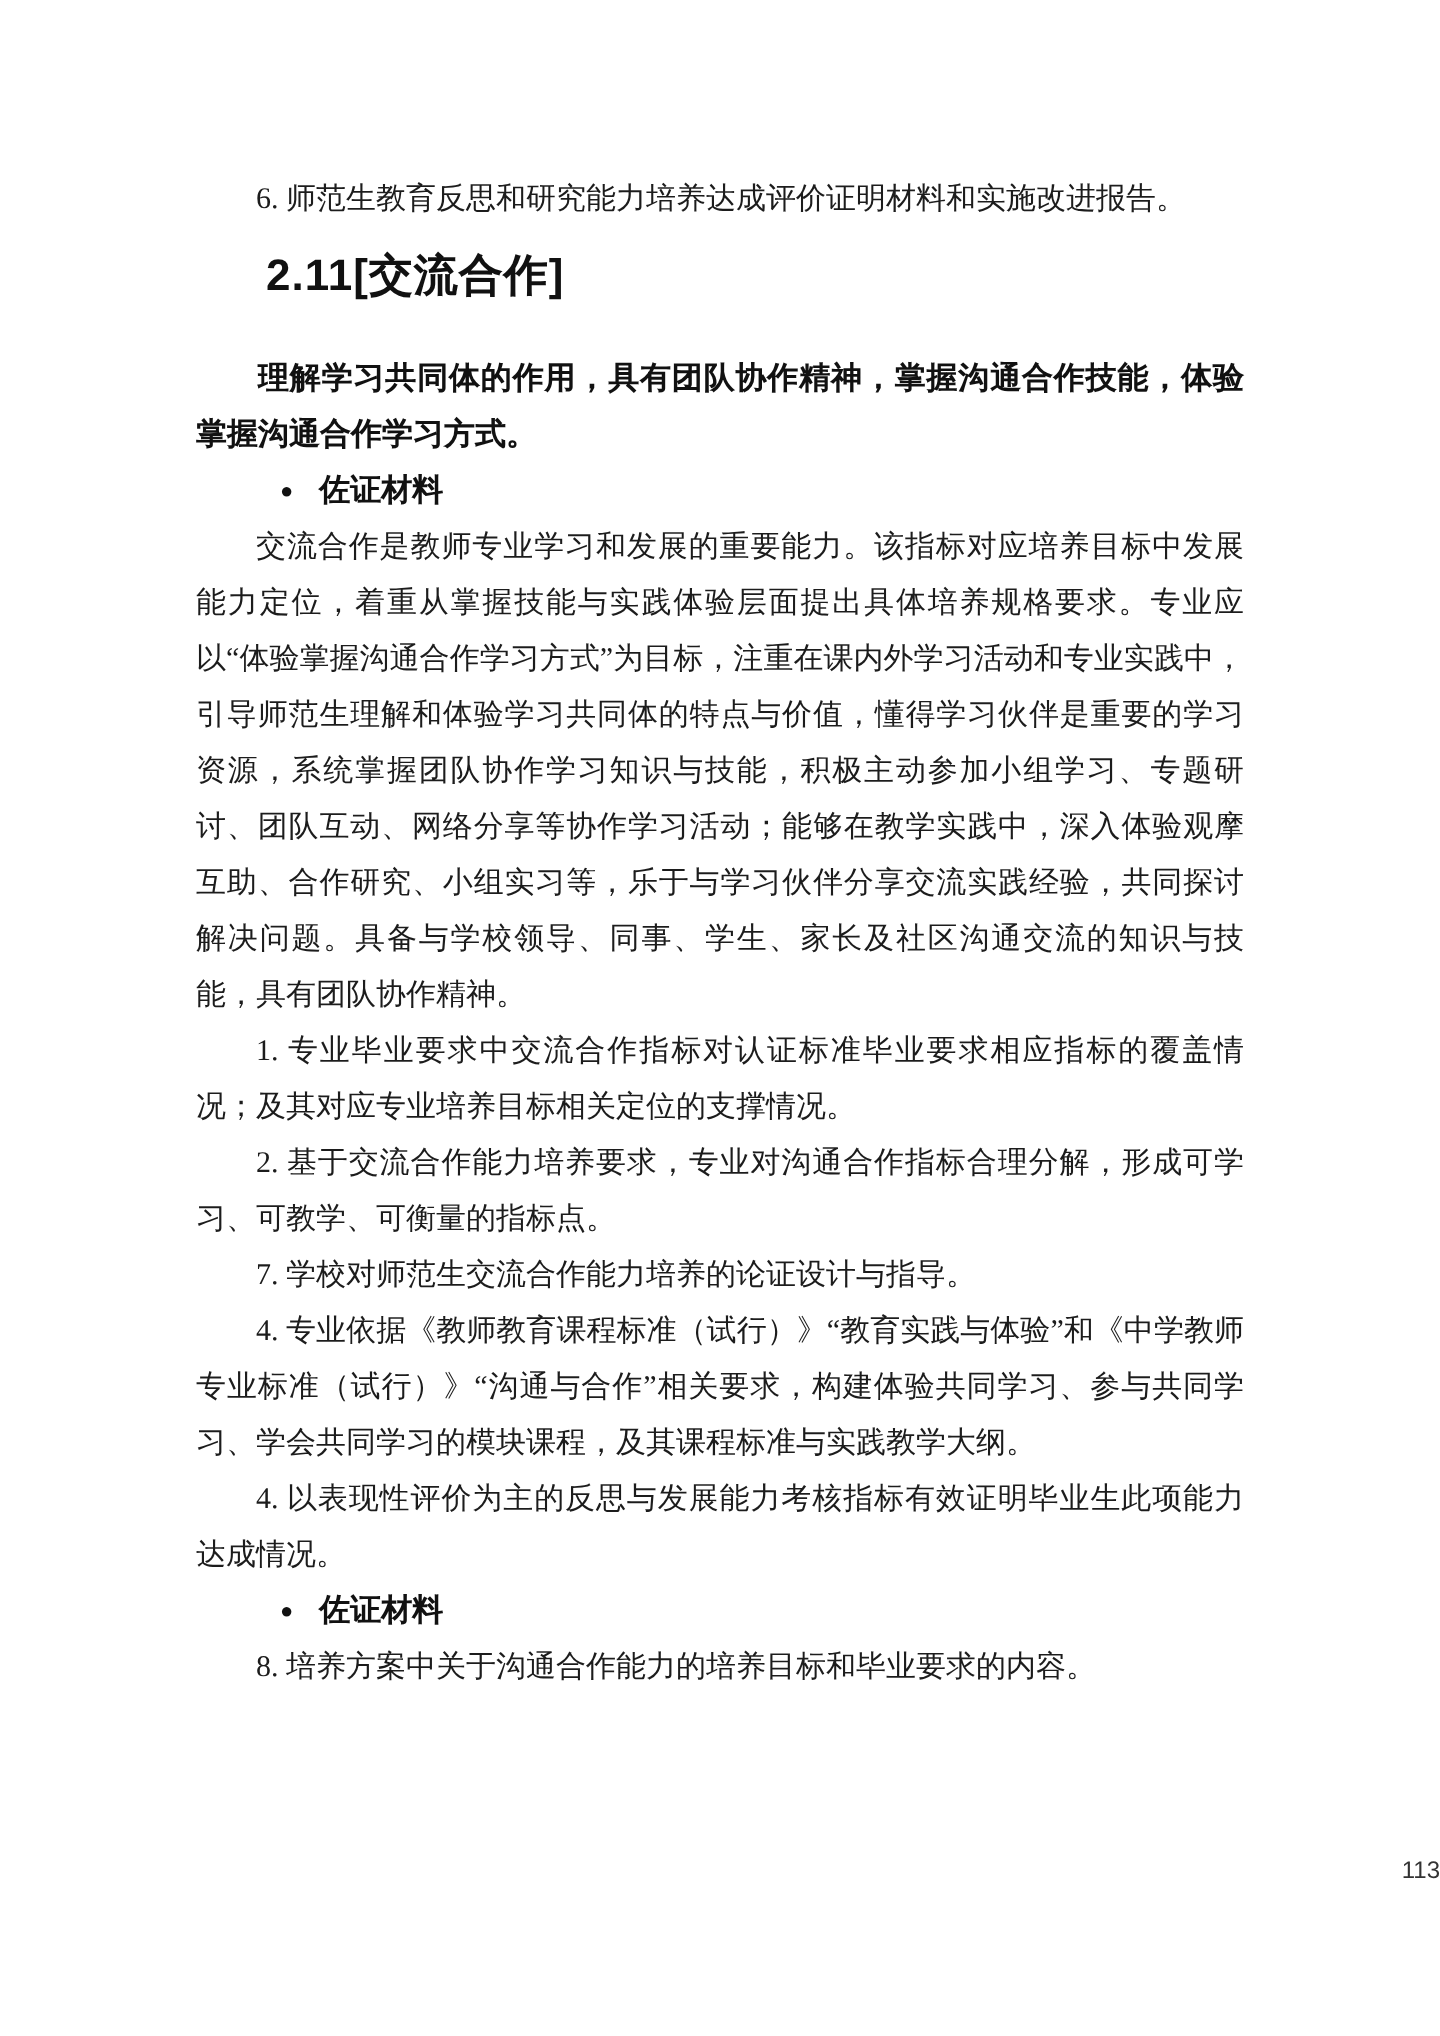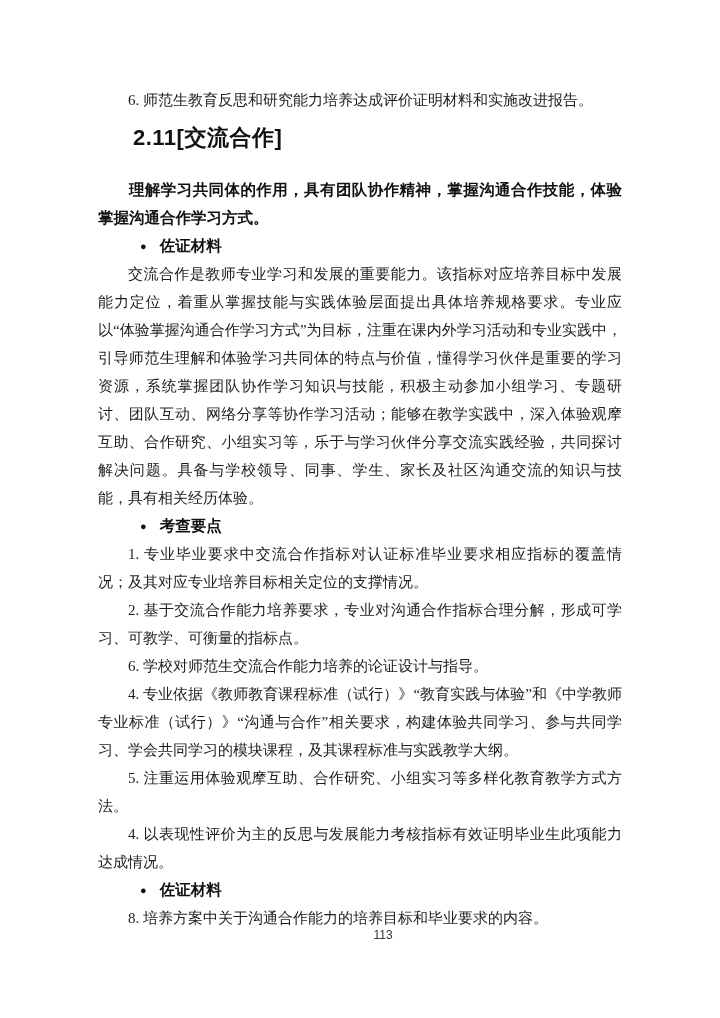--- a/index.html
+++ b/index.html
@@ -62,21 +62,21 @@
     font-size: 11px;
     vertical-align: 1px;
     margin-right: 13px;
     color: #111;
   }
   .page-footer {
     position: absolute;
     top: 928px;
     left: 0;
     width: 100%;
-    text-align: center;
+    text-align: right;
     font-family: "Liberation Sans", "DejaVu Sans", sans-serif;
     font-size: 12px;
     color: #333;
     padding-left: 46px;
   }
 </style>
 </head>
 <body>
 
 <div class="page">
@@ -84,30 +84,26 @@
 
     <p class="body-text">6. 师范生教育反思和研究能力培养达成评价证明材料和实施改进报告。</p>
 
     <h2 class="section-heading">2.11[交流合作]</h2>
 
     <p class="lead-paragraph">理解学习共同体的作用，具有团队协作精神，掌握沟通合作技能，体验掌握沟通合作学习方式。</p>
 
     <div class="bullet-line">
       <span class="bullet-glyph">●</span><span>佐证材料</span>
     </div>
-    <p class="body-text">交流合作是教师专业学习和发展的重要能力。该指标对应培养目标中发展能力定位，着重从掌握技能与实践体验层面提出具体培养规格要求。专业应以“体验掌握沟通合作学习方式”为目标，注重在课内外学习活动和专业实践中，引导师范生理解和体验学习共同体的特点与价值，懂得学习伙伴是重要的学习资源，系统掌握团队协作学习知识与技能，积极主动参加小组学习、专题研讨、团队互动、网络分享等协作学习活动；能够在教学实践中，深入体验观摩互助、合作研究、小组实习等，乐于与学习伙伴分享交流实践经验，共同探讨解决问题。具备与学校领导、同事、学生、家长及社区沟通交流的知识与技能，具有相关经历体验。</p>
+    <p class="body-text">交流合作是教师专业学习和发展的重要能力。该指标对应培养目标中发展能力定位，着重从掌握技能与实践体验层面提出具体培养规格要求。专业应以“体验掌握沟通合作学习方式”为目标，注重在课内外学习活动和专业实践中，引导师范生理解和体验学习共同体的特点与价值，懂得学习伙伴是重要的学习资源，系统掌握团队协作学习知识与技能，积极主动参加小组学习、专题研讨、团队互动、网络分享等协作学习活动；能够在教学实践中，深入体验观摩互助、合作研究、小组实习等，乐于与学习伙伴分享交流实践经验，共同探讨解决问题。具备与学校领导、同事、学生、家长及社区沟通交流的知识与技能，具有团队协作精神。</p>
 
-    <div class="bullet-line">
-      <span class="bullet-glyph">●</span><span>考查要点</span>
-    </div>
     <p class="body-text">1. 专业毕业要求中交流合作指标对认证标准毕业要求相应指标的覆盖情况；及其对应专业培养目标相关定位的支撑情况。</p>
     <p class="body-text">2. 基于交流合作能力培养要求，专业对沟通合作指标合理分解，形成可学习、可教学、可衡量的指标点。</p>
-    <p class="body-text">6. 学校对师范生交流合作能力培养的论证设计与指导。</p>
+    <p class="body-text">7. 学校对师范生交流合作能力培养的论证设计与指导。</p>
     <p class="body-text">4. 专业依据《教师教育课程标准（试行）》“教育实践与体验”和《中学教师专业标准（试行）》“沟通与合作”相关要求，构建体验共同学习、参与共同学习、学会共同学习的模块课程，及其课程标准与实践教学大纲。</p>
-    <p class="body-text">5. 注重运用体验观摩互助、合作研究、小组实习等多样化教育教学方式方法。</p>
     <p class="body-text">4. 以表现性评价为主的反思与发展能力考核指标有效证明毕业生此项能力达成情况。</p>
 
     <div class="bullet-line">
       <span class="bullet-glyph">●</span><span>佐证材料</span>
     </div>
     <p class="body-text">8. 培养方案中关于沟通合作能力的培养目标和毕业要求的内容。</p>
 
   </div>
 
   <div class="page-footer">113</div>

